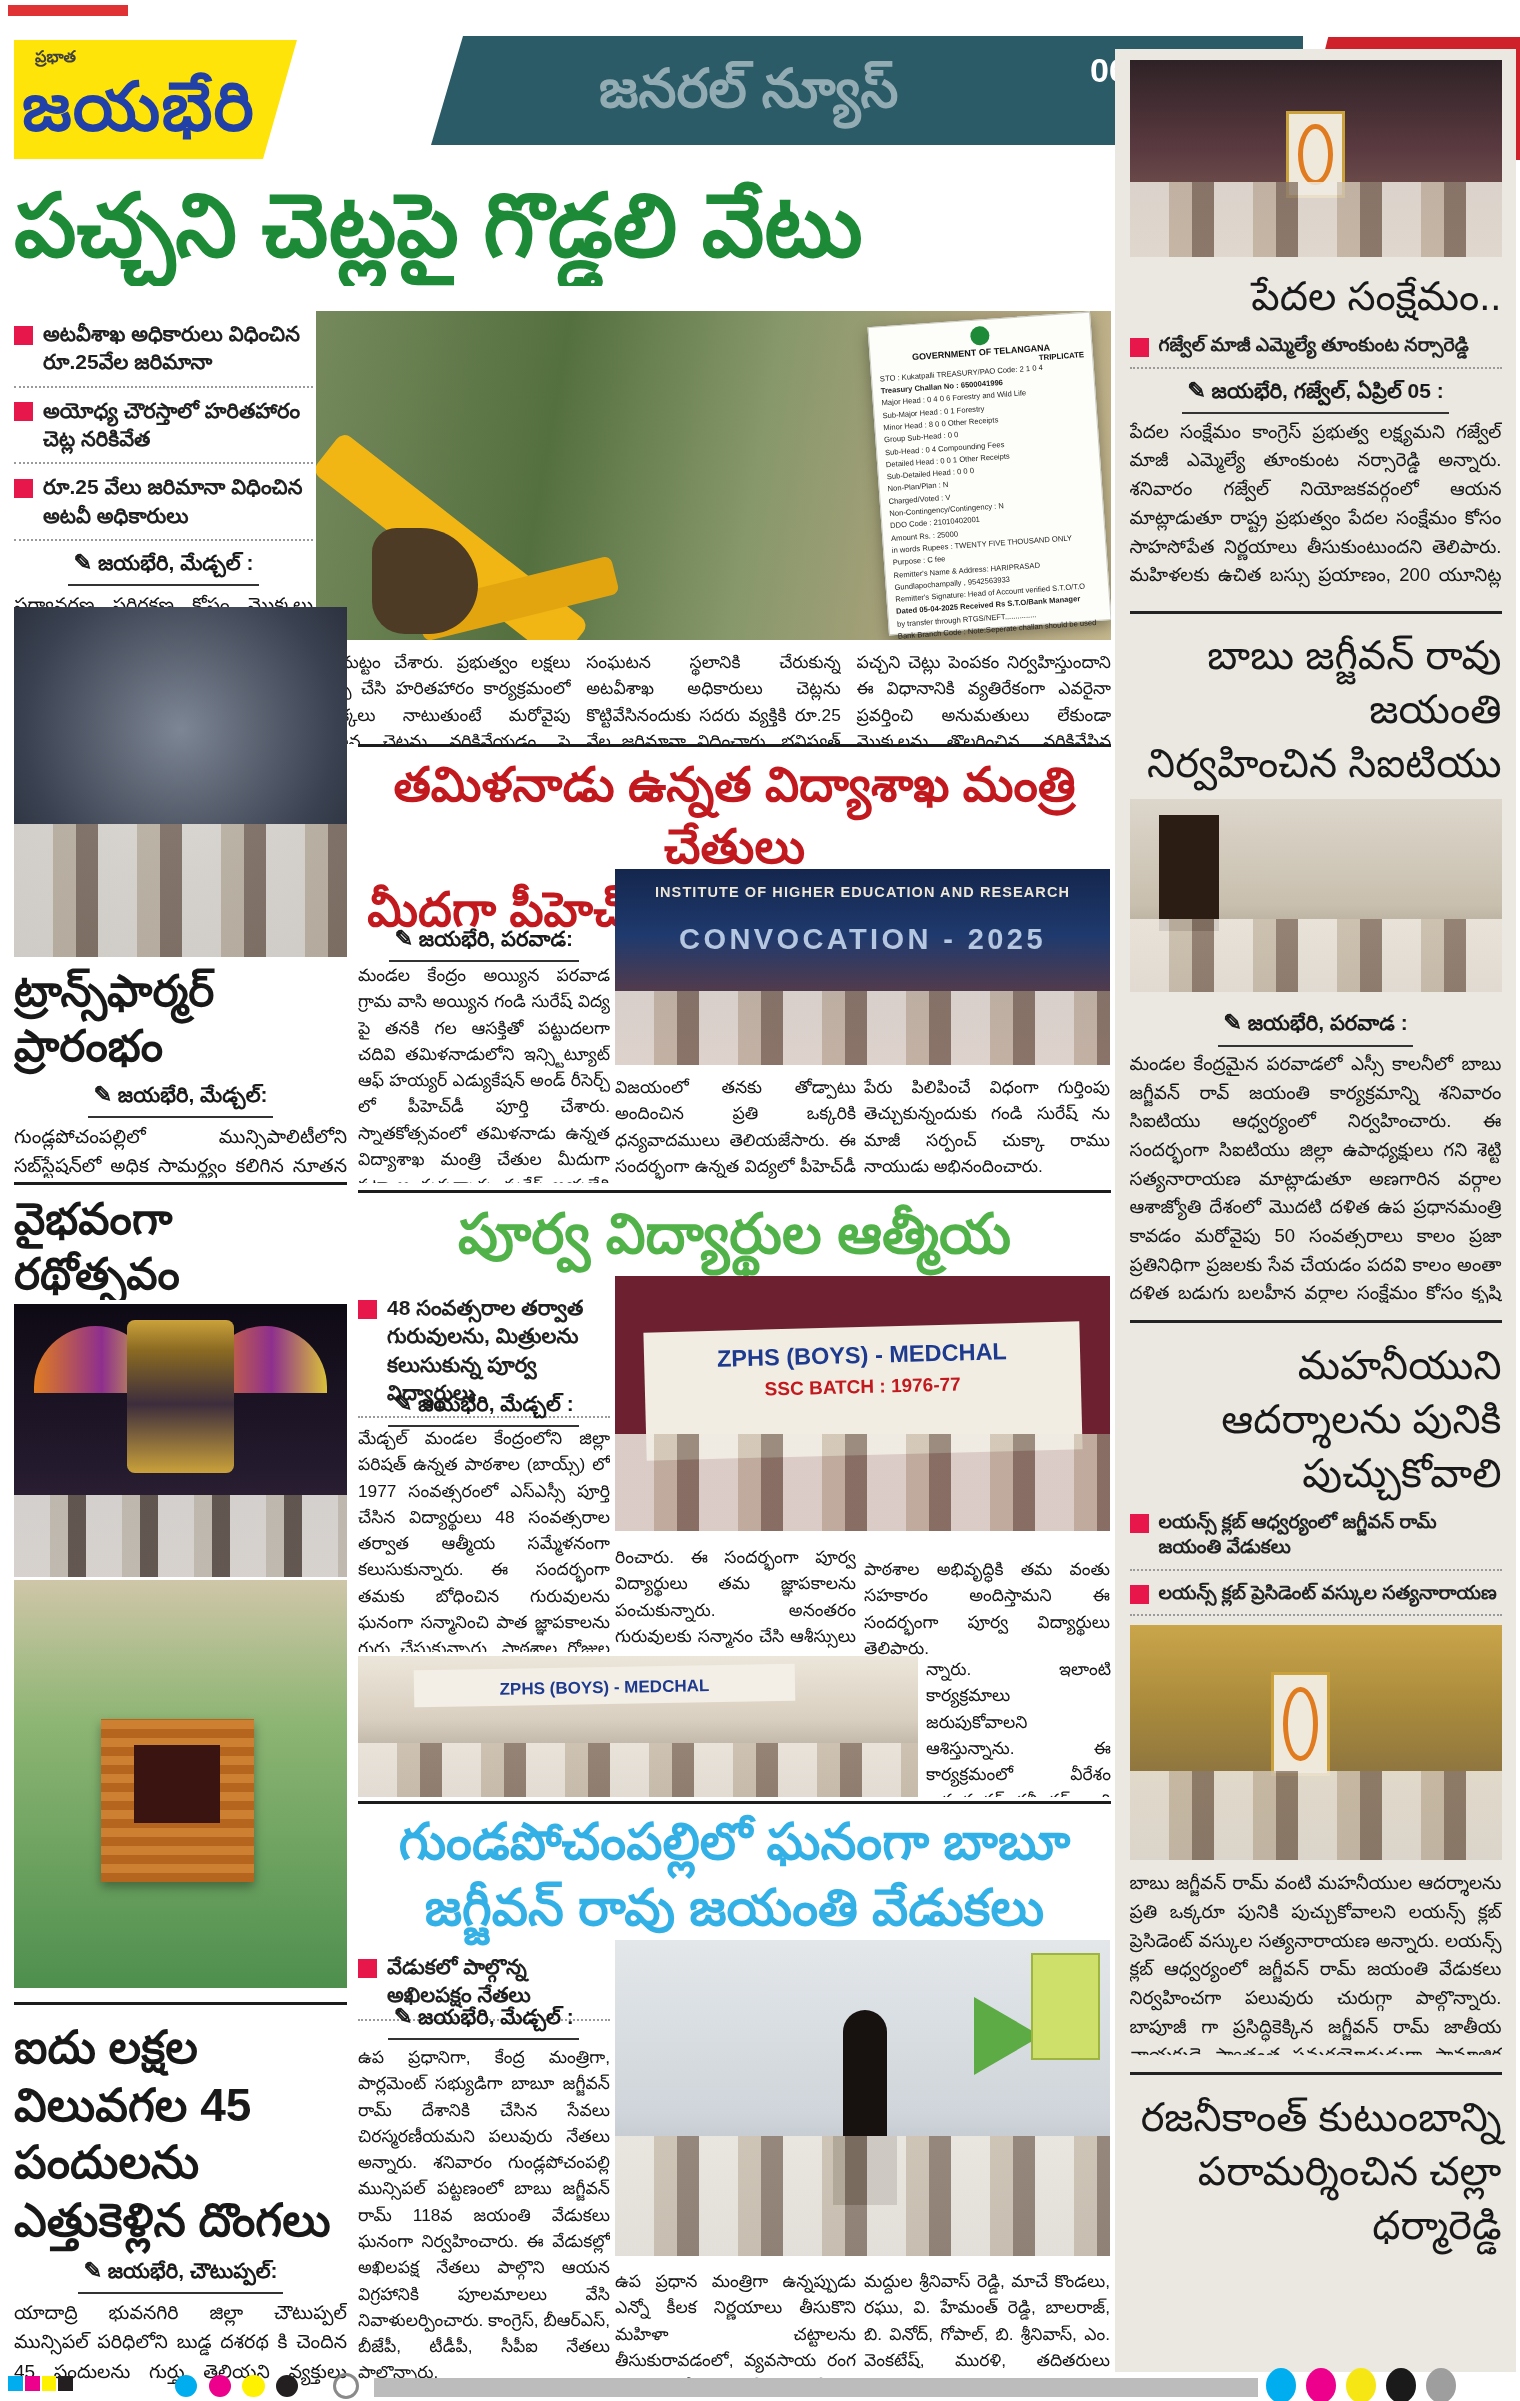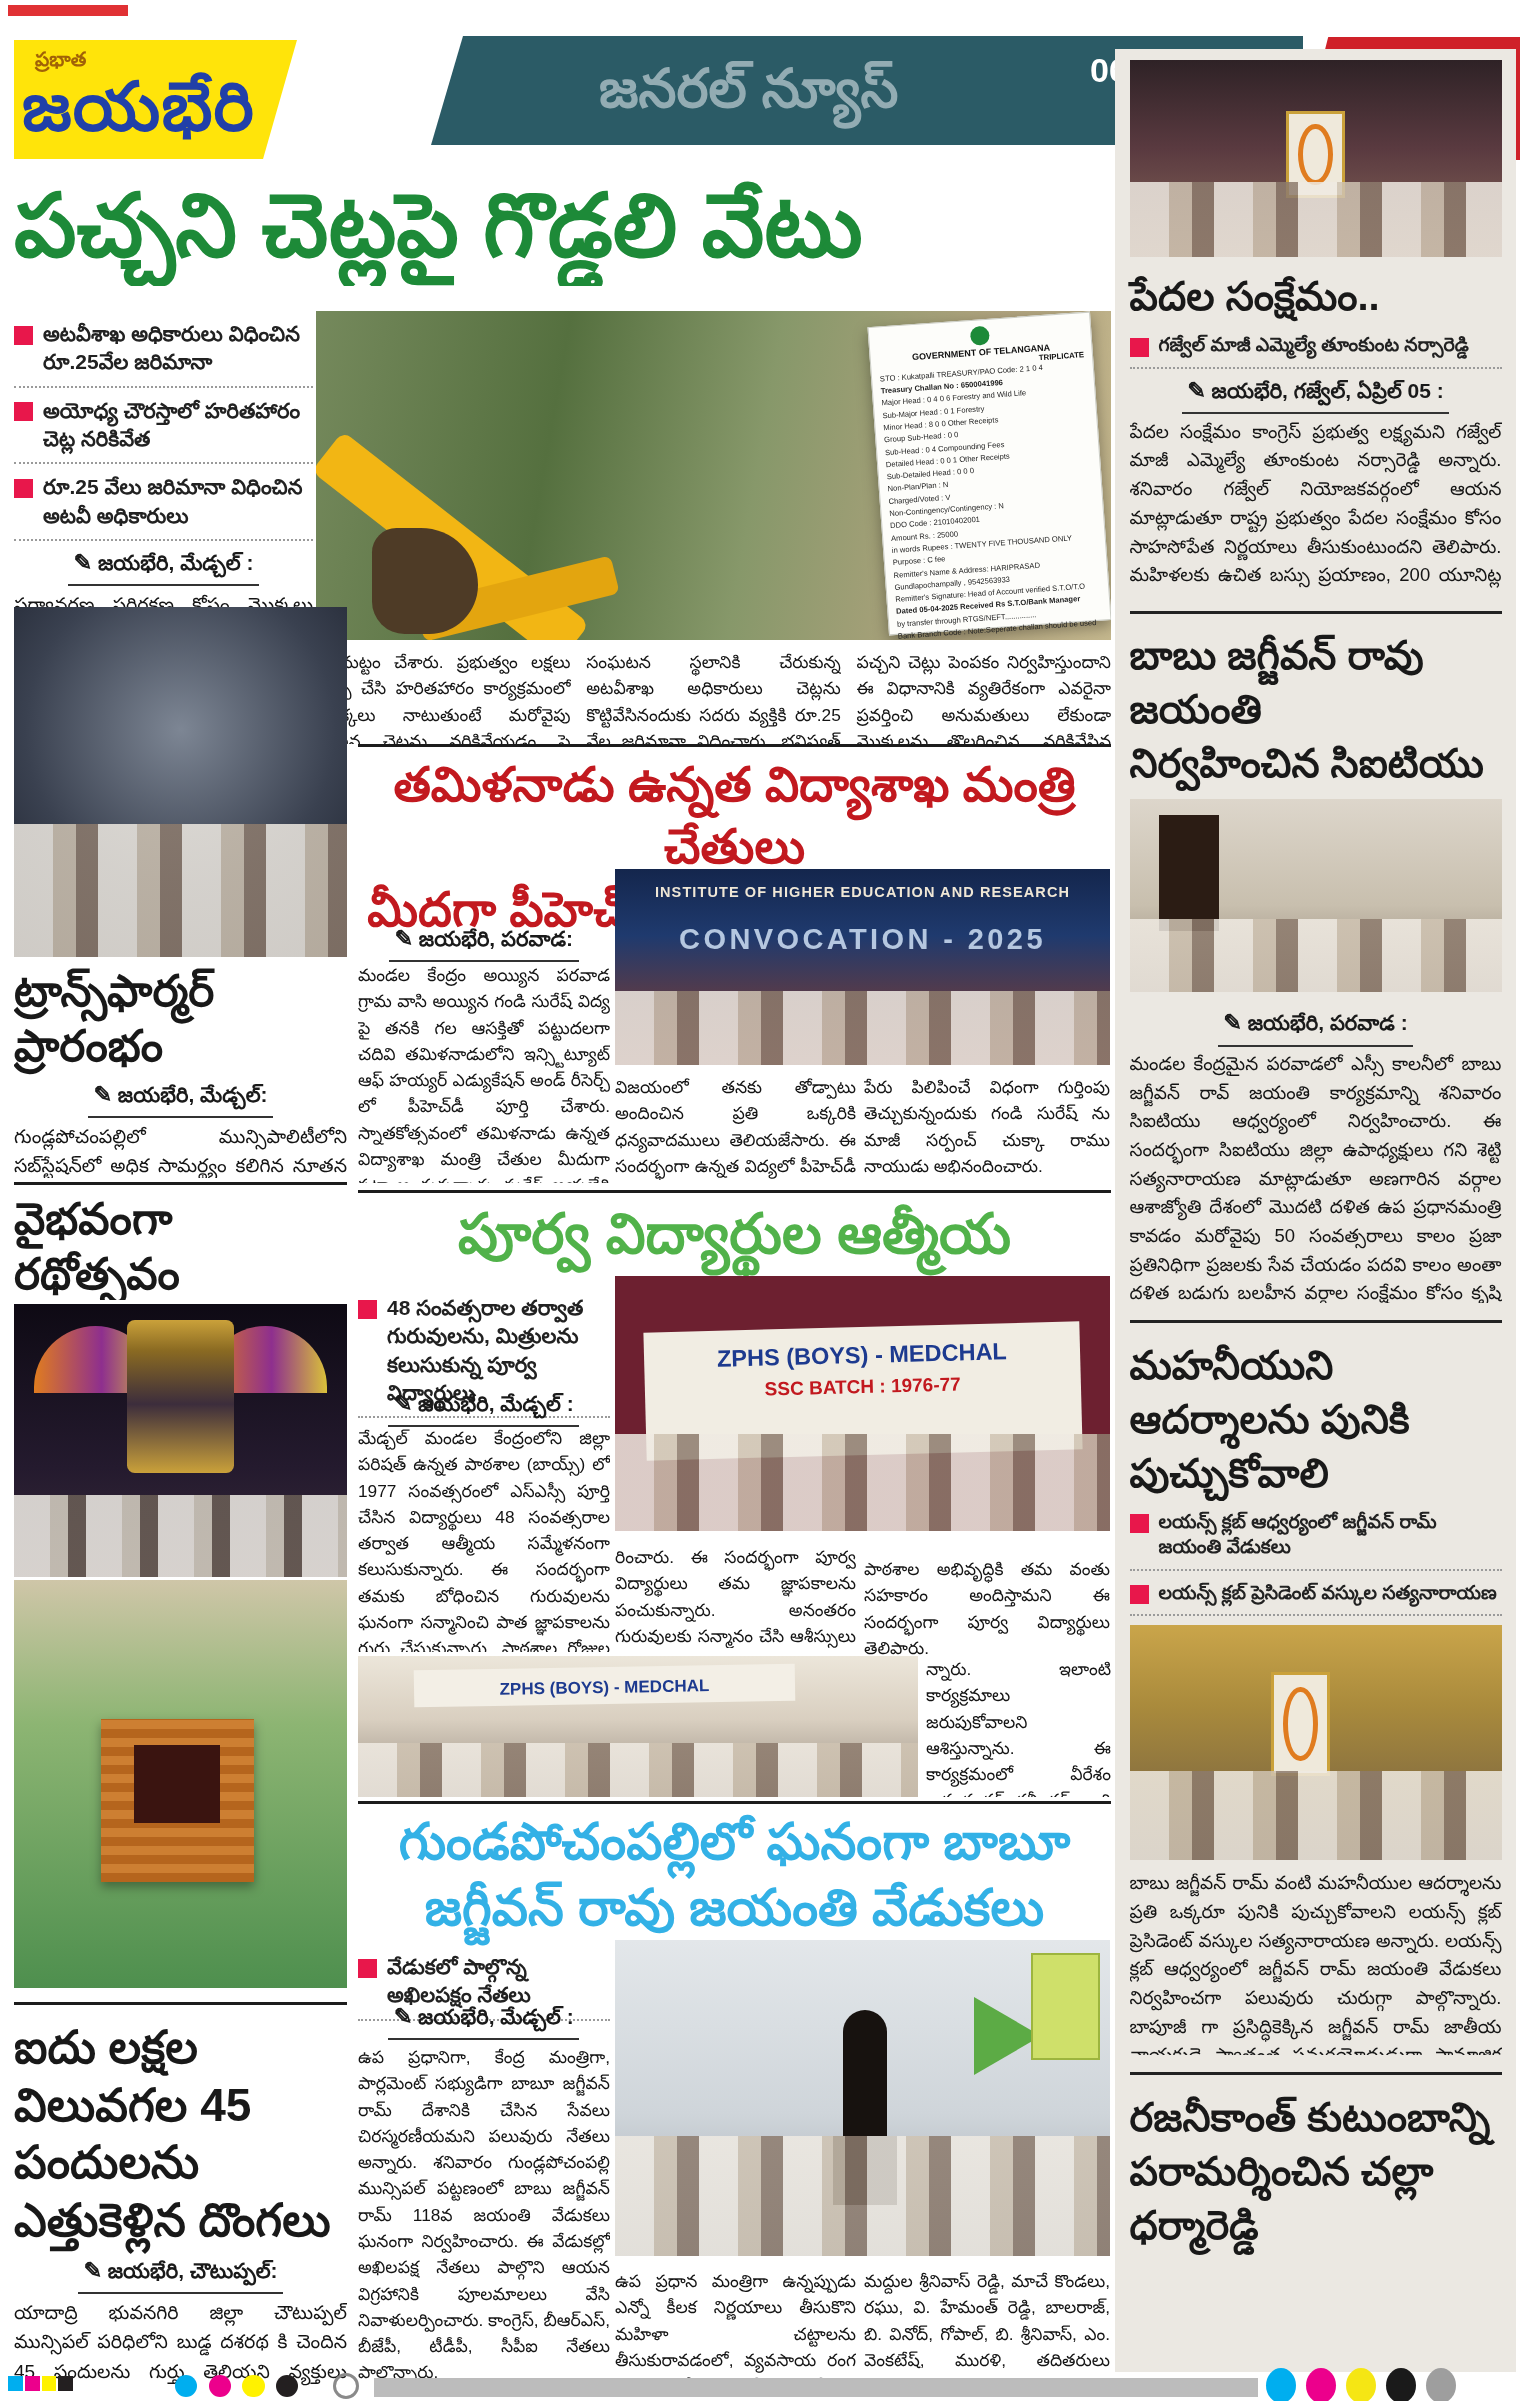--- a/index.html
+++ b/index.html
@@ -4,38 +4,38 @@
 <style>
   * { margin:0; padding:0; box-sizing:border-box; }
   body { background:#e8e8e8; font-family:"Liberation Sans", sans-serif; }
   .page { position:relative; width:1520px; height:2401px; background:#ffffff; overflow:hidden; margin:0 auto;
           font-family:"Liberation Sans", sans-serif; color:#111; }
   .abs { position:absolute; }
 
   
   .top-strip { background:#e03134; }
   .masthead { background:#ffe40a; clip-path:polygon(0 0,100% 0,88% 100%,0 100%); }
-  .masthead .tagline { position:absolute; left:21px; top:7.8px; font-size:20px; font-weight:bold; color:#a16207; }
+  .masthead .tagline { position:absolute; left:21px; top:7.8px; font-size:16px; font-weight:bold; color:#404040; }
   .masthead .title { position:absolute; left:0; right:34px; top:27px; text-align:center; font-size:68px;
                      font-weight:800; color:#2140a8; letter-spacing:1.1px; }
   .site-url { font-size:36px; font-weight:bold; color:#2f6274; letter-spacing:2.2px; text-align:center; }
   .teal-bar { background:#2b5b66; clip-path:polygon(32px 0,100% 0,100% 100%,0 100%); }
   .teal-bar .section { position:absolute; left:168px; top:21px; font-size:54px; font-weight:800; color:#93acb3; }
   .teal-bar .date { position:absolute; right:39px; top:14.5px; font-size:34px; font-weight:800; color:#fff; }
   .teal-bar .weekday { position:absolute; right:39px; top:62px; font-size:27px; color:#fff; }
   .pagenum { background:#cf2129; clip-path:polygon(14% 0,100% 0,100% 100%,0 100%); text-align:center; }
   .pagenum span { font-size:109px; font-weight:bold; color:#fff; line-height:120px; }
 
   
   .hd-lead  { font-size:88px; font-weight:800; color:#1d8a38; line-height:1.35; white-space:nowrap; overflow:hidden; }
   .hd-red   { font-size:48px;  font-weight:800; color:#c2191f; text-align:center; line-height:1.3; }
   .hd-green { font-size:56px; font-weight:800; color:#51b24a; text-align:center; line-height:1.3; }
   .hd-blue  { font-size:51px;  font-weight:800; color:#33b1e6; text-align:center; line-height:1.3; }
   .hd-black { font-size:44px;  font-weight:800; color:#191919; line-height:1.25; }
-  .hd-r     { font-size:40px;  font-weight:700; color:#191919; line-height:1.35; }
+  .hd-r     { font-size:40px;  font-weight:400; color:#191919; line-height:1.35;text-align:right; }
   .bl { display:flex; gap:10px; padding:9px 0; border-bottom:2.2px dotted #9a9a9a; font-size:21px; font-weight:bold;
         line-height:1.35; color:#222; }
   .bl .sq { flex:none; width:19px; height:19px; background:#e8174b; margin-top:5.6px; }
   .byl { text-align:center; padding:7.8px 0 3.4px 0; }
   .byl .in { display:inline-block; border-bottom:2.2px solid #333; padding:0 5.6px 4.5px 5.6px;
              font-size:21px; font-weight:bold; color:#1a1a1a; }
   .byl .pen { font-size:22.4px; margin-right:5.6px; }
   .bd { font-size:19px; line-height:1.55; text-align:justify; color:#141414; overflow:hidden; }
   .bd-s { font-size:17.3px; line-height:1.52; text-align:justify; color:#141414; overflow:hidden; }
   .divider { background:#1c1c1c; height:3.4px; }

